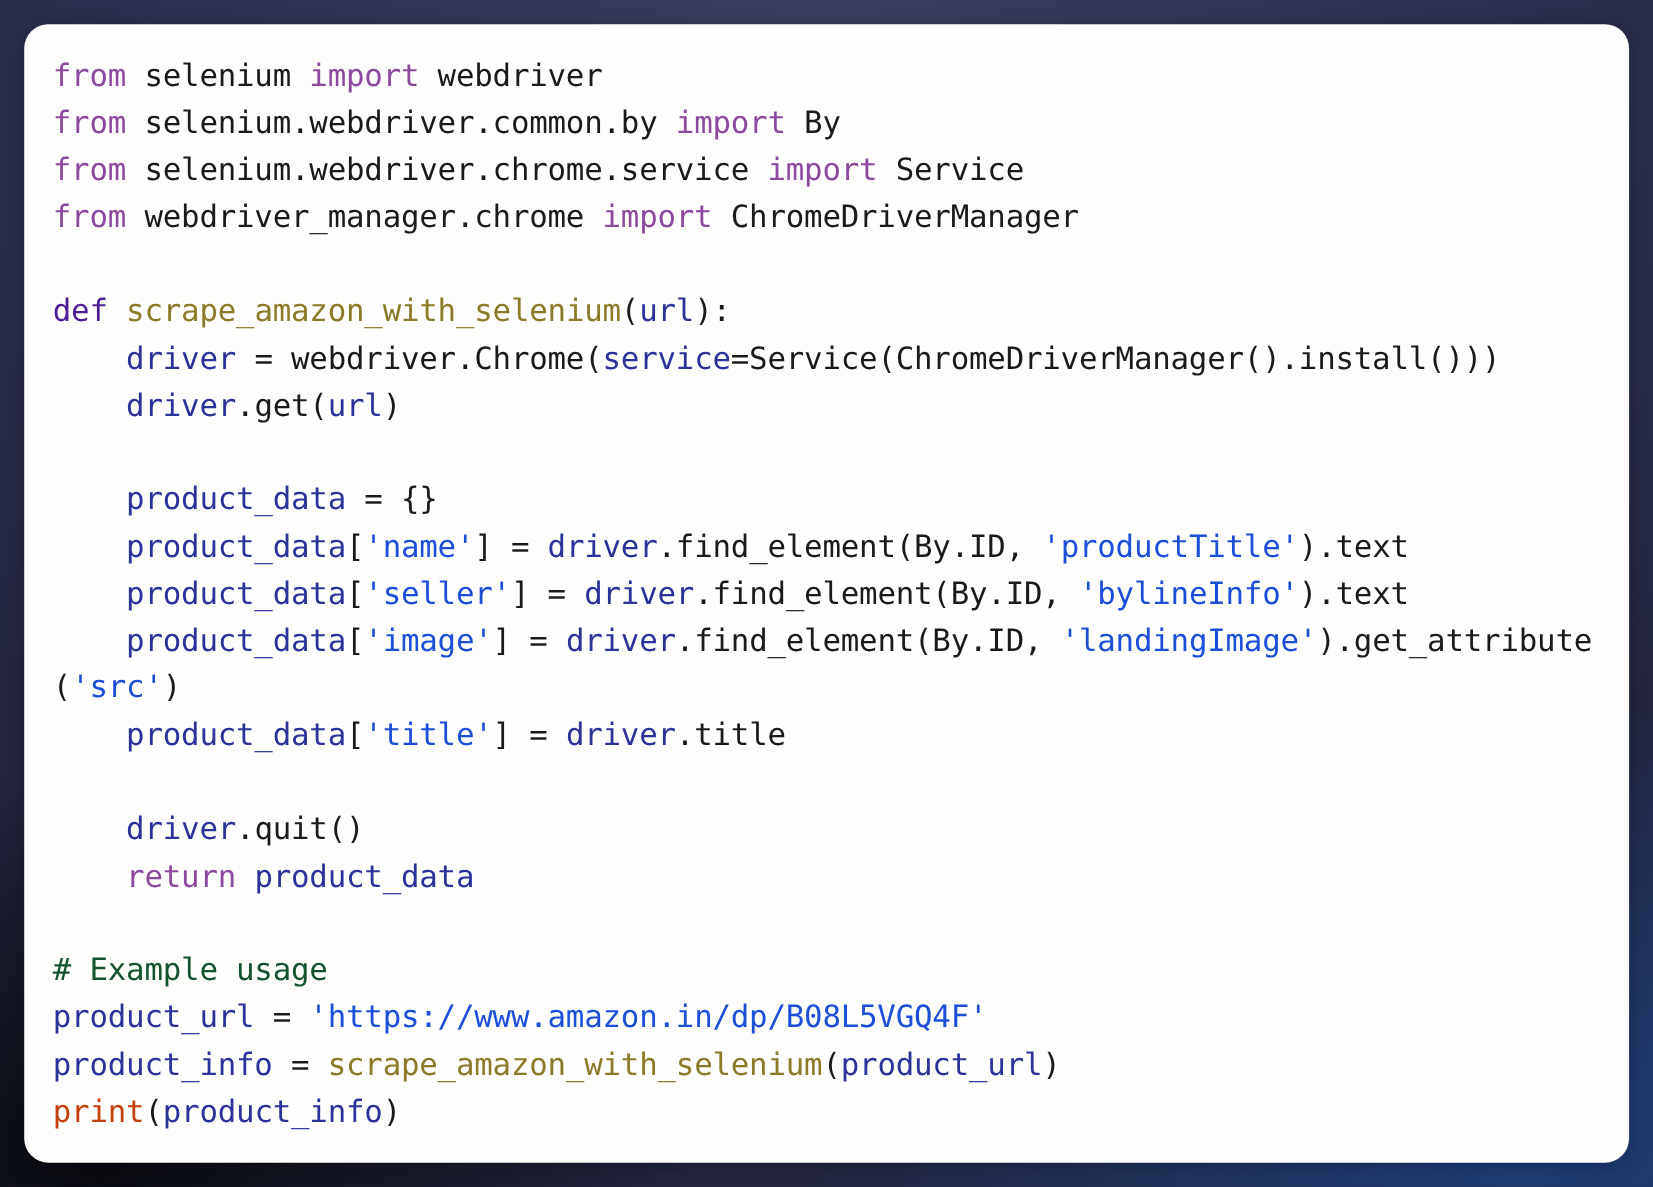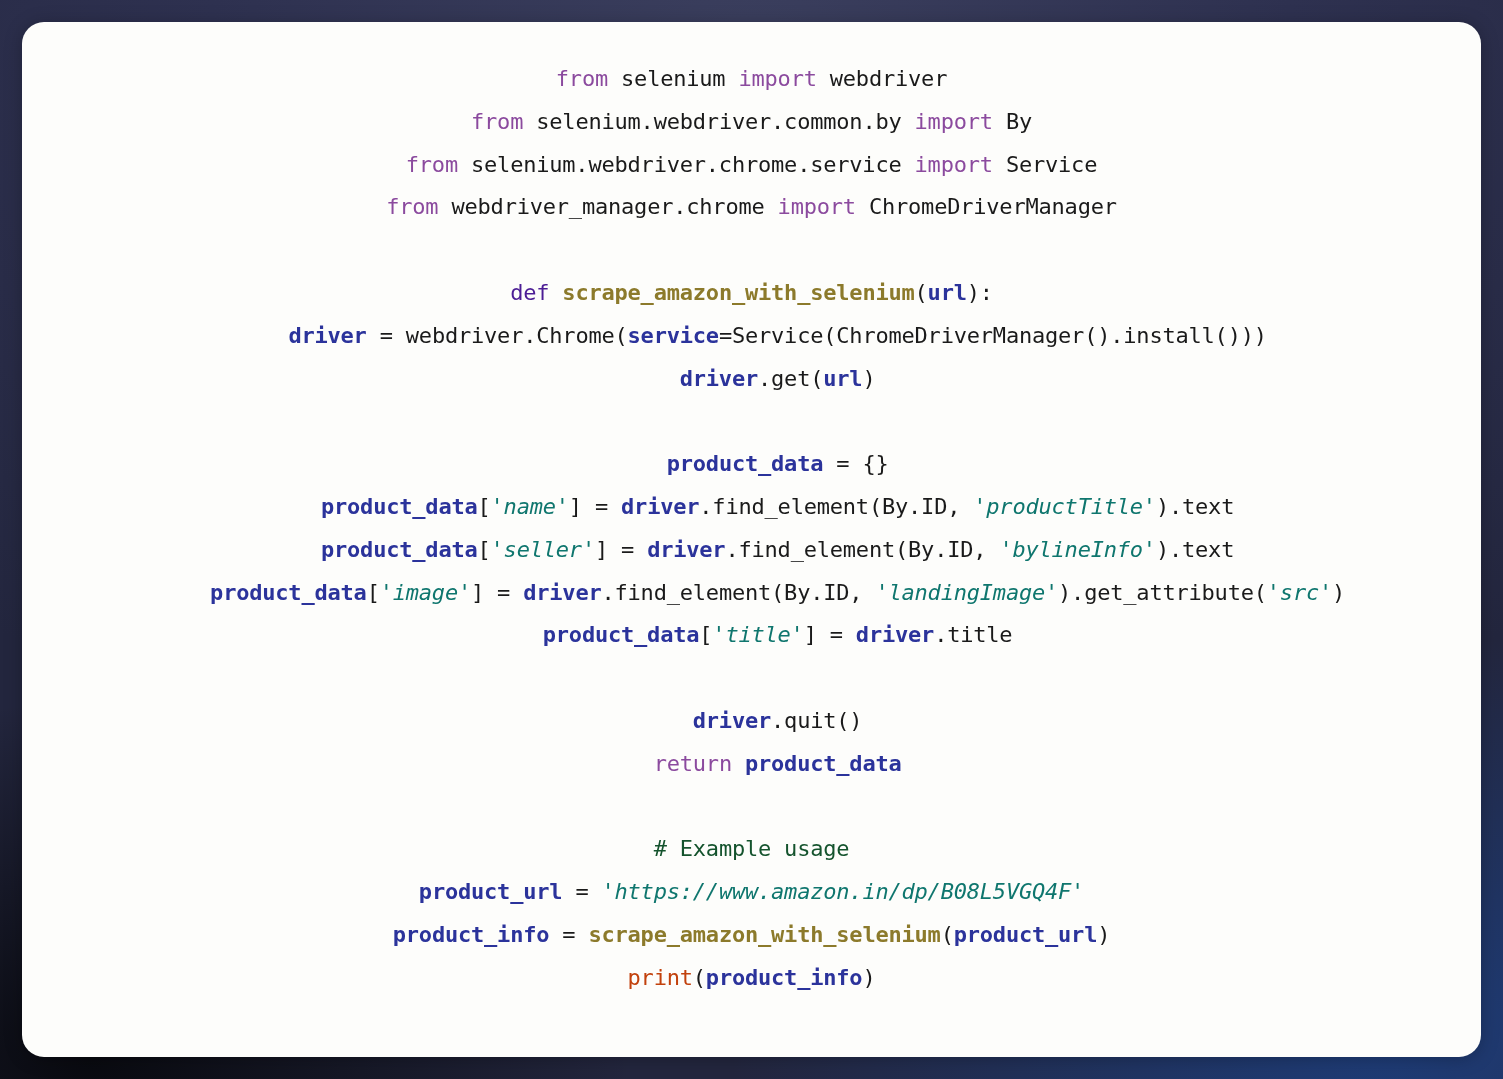--- a/index.html
+++ b/index.html
@@ -34,41 +34,40 @@
     height: 1035px;
     background: #fdfdfb;
     border-radius: 22px;
     box-sizing: border-box;
     padding: 26px 26px 26px 26px;
     overflow: hidden;
     box-shadow: 0 2px 18px rgba(0,0,0,0.25);
   }
 
   #code-block {
-    margin: 10px;
+    margin: 0;
     font-family: "DejaVu Sans Mono", monospace;
-    font-size: 22px;
+    font-size: 28px;
     line-height: 42.8px;
     letter-spacing: -0.2px;
     white-space: pre-wrap;
     word-break: break-all;
     overflow-wrap: anywhere;
     color: #1a1a1a;
-    text-align: center;
     -webkit-font-smoothing: antialiased;
   }
 
   .ln { display: block; min-height: 42.8px; }
 
   
   .tok-kw      { color: #8B4A9E; }
   .tok-def     { color: #4c1d95; }
-  .tok-fn      { color: #8C7A2B; font-weight: bold; }
-  .tok-var     { color: #2B339B; font-weight: bold; }
-  .tok-str     { color: #0f766e; font-style: italic; }
+  .tok-fn      { color: #8C7A2B; }
+  .tok-var     { color: #2B339B; }
+  .tok-str     { color: #1d4ed8; }
   .tok-com     { color: #14532d; }
   .tok-plain   { color: #1a1a1a; }
   .tok-builtin { color: #c2410c; }
 </style>
 </head>
 <body>
 
 <div id="page">
   <div id="code-card">
     <pre id="code-block"><span class="ln" id="line-1"><span class="tok-kw">from</span><span class="tok-plain"> selenium </span><span class="tok-kw">import</span><span class="tok-plain"> webdriver</span></span><span class="ln" id="line-2"><span class="tok-kw">from</span><span class="tok-plain"> selenium.webdriver.common.by </span><span class="tok-kw">import</span><span class="tok-plain"> By</span></span><span class="ln" id="line-3"><span class="tok-kw">from</span><span class="tok-plain"> selenium.webdriver.chrome.service </span><span class="tok-kw">import</span><span class="tok-plain"> Service</span></span><span class="ln" id="line-4"><span class="tok-kw">from</span><span class="tok-plain"> webdriver_manager.chrome </span><span class="tok-kw">import</span><span class="tok-plain"> ChromeDriverManager</span></span><span class="ln" id="line-5">&nbsp;</span><span class="ln" id="line-6"><span class="tok-def">def</span><span class="tok-plain"> </span><span class="tok-fn">scrape_amazon_with_selenium</span><span class="tok-plain">(</span><span class="tok-var">url</span><span class="tok-plain">):</span></span><span class="ln" id="line-7"><span class="tok-plain">    </span><span class="tok-var">driver</span><span class="tok-plain"> = webdriver.Chrome(</span><span class="tok-var">service</span><span class="tok-plain">=Service(ChromeDriverManager().install()))</span></span><span class="ln" id="line-8"><span class="tok-plain">    </span><span class="tok-var">driver</span><span class="tok-plain">.get(</span><span class="tok-var">url</span><span class="tok-plain">)</span></span><span class="ln" id="line-9">&nbsp;</span><span class="ln" id="line-10"><span class="tok-plain">    </span><span class="tok-var">product_data</span><span class="tok-plain"> = {}</span></span><span class="ln" id="line-11"><span class="tok-plain">    </span><span class="tok-var">product_data</span><span class="tok-plain">[</span><span class="tok-str">'name'</span><span class="tok-plain">] = </span><span class="tok-var">driver</span><span class="tok-plain">.find_element(By.ID, </span><span class="tok-str">'productTitle'</span><span class="tok-plain">).text</span></span><span class="ln" id="line-12"><span class="tok-plain">    </span><span class="tok-var">product_data</span><span class="tok-plain">[</span><span class="tok-str">'seller'</span><span class="tok-plain">] = </span><span class="tok-var">driver</span><span class="tok-plain">.find_element(By.ID, </span><span class="tok-str">'bylineInfo'</span><span class="tok-plain">).text</span></span><span class="ln" id="line-13"><span class="tok-plain">    </span><span class="tok-var">product_data</span><span class="tok-plain">[</span><span class="tok-str">'image'</span><span class="tok-plain">] = </span><span class="tok-var">driver</span><span class="tok-plain">.find_element(By.ID, </span><span class="tok-str">'landingImage'</span><span class="tok-plain">).get_attribute(</span><span class="tok-str">'src'</span><span class="tok-plain">)</span></span><span class="ln" id="line-14"><span class="tok-plain">    </span><span class="tok-var">product_data</span><span class="tok-plain">[</span><span class="tok-str">'title'</span><span class="tok-plain">] = </span><span class="tok-var">driver</span><span class="tok-plain">.title</span></span><span class="ln" id="line-15">&nbsp;</span><span class="ln" id="line-16"><span class="tok-plain">    </span><span class="tok-var">driver</span><span class="tok-plain">.quit()</span></span><span class="ln" id="line-17"><span class="tok-plain">    </span><span class="tok-kw">return</span><span class="tok-plain"> </span><span class="tok-var">product_data</span></span><span class="ln" id="line-18">&nbsp;</span><span class="ln" id="line-19"><span class="tok-com"># Example usage</span></span><span class="ln" id="line-20"><span class="tok-var">product_url</span><span class="tok-plain"> = </span><span class="tok-str">'https://www.amazon.in/dp/B08L5VGQ4F'</span></span><span class="ln" id="line-21"><span class="tok-var">product_info</span><span class="tok-plain"> = </span><span class="tok-fn">scrape_amazon_with_selenium</span><span class="tok-plain">(</span><span class="tok-var">product_url</span><span class="tok-plain">)</span></span><span class="ln" id="line-22"><span class="tok-builtin">print</span><span class="tok-plain">(</span><span class="tok-var">product_info</span><span class="tok-plain">)</span></span></pre>

